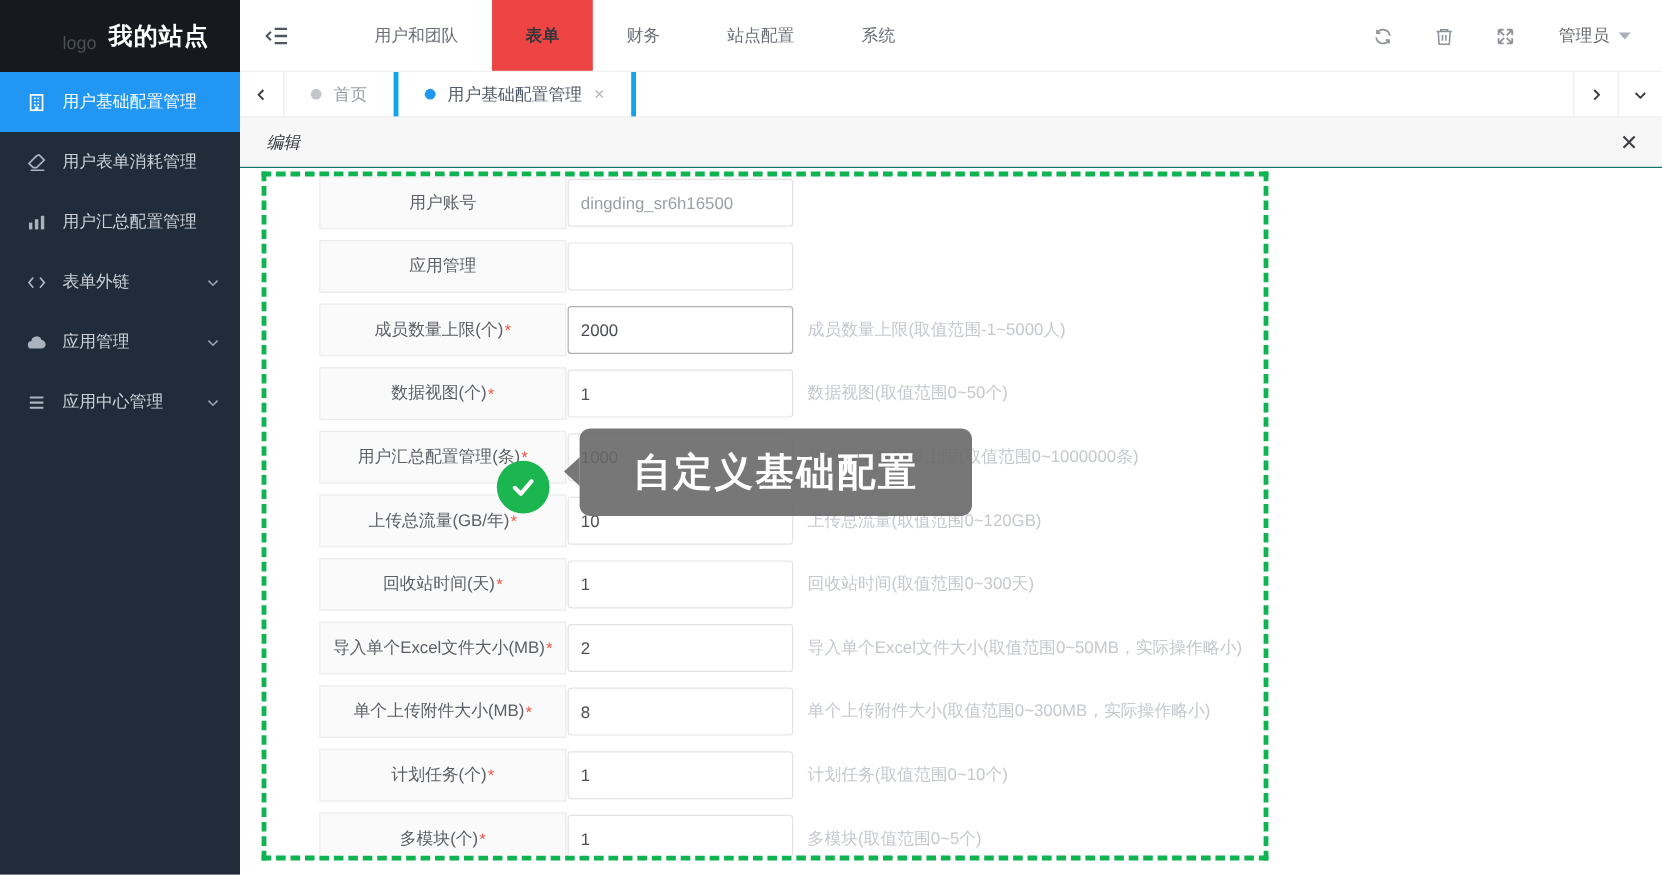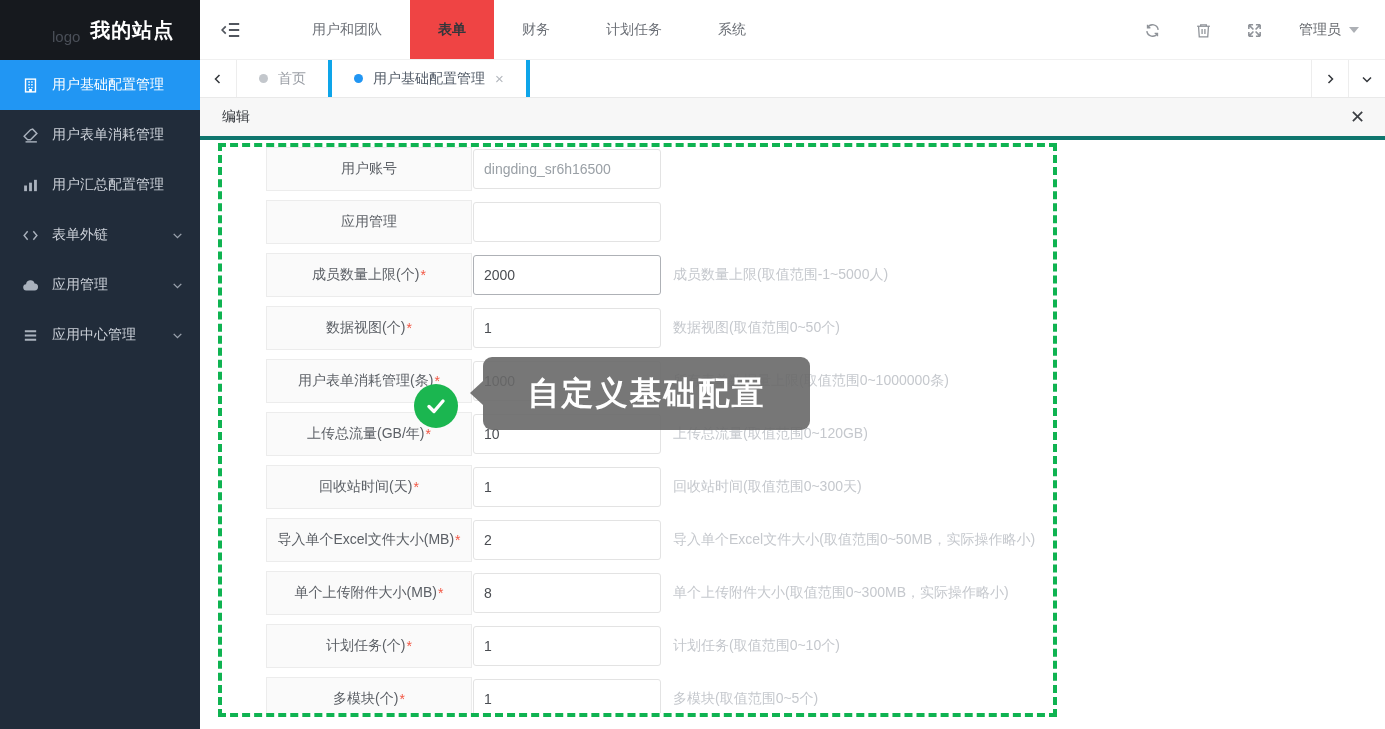--- a/index.html
+++ b/index.html
@@ -37,21 +37,21 @@
   .tab-nav-btn svg { width:12px; height:12px; }
   .tab { display:flex; align-items:center; padding:0 22px; border-right:4px solid #0ea5e9; cursor:pointer; }
   .tab .dot { width:9px; height:9px; border-radius:50%; background:#c3c7cc; margin-right:10px; flex:none; }
   .tab.active .dot { background:#2196f3; }
   .tab .t-label { color:#9a9ea5; font-size:14px; }
   .tab.active .t-label { color:#515a66; }
   .tab .t-close { color:#b4b8be; margin-left:10px; font-size:15px; }
   .tab-spacer { flex:1; }
 
   
-  .editbar { position:absolute; left:200px; top:98px; right:0; height:42px; background:#f7f7f7; border-bottom:4px solid #0f766e; display:flex; align-items:center; padding:0 20px 0 22px; z-index:3; }
+  .editbar { position:absolute; left:200px; top:98px; right:0; height:42px; background:#f7f7f7; border-bottom:1px solid #0f766e; display:flex; align-items:center; padding:0 20px 0 22px; z-index:3;font-style:italic; }
   .editbar .eb-title { color:#33363b; font-size:14px; }
   .editbar .eb-close { margin-left:auto; font-size:18px; color:#3c3f44; cursor:pointer; line-height:1; }
 
   
   .content { position:absolute; left:200px; top:140px; right:0; bottom:0; background:#fff; z-index:2; }
   .guide-box { position:absolute; left:18px; top:3px; width:839px; height:574px; border:4px dashed #0fb351; overflow:hidden; }
   .form-rows { position:absolute; left:0; top:0; right:0; }
   .form-row { display:flex; align-items:center; height:44px; margin-bottom:9px;margin-left:44px; }
   .label-cell { width:206px; height:44px; background:#fafafa; border:1px solid #ececec; display:flex; align-items:center; justify-content:center; color:#5c6066; font-size:14px; flex:none; }
   .req { color:#f25643; margin-left:1px; }
@@ -162,21 +162,21 @@
     <div class="nav-item">
         <span>用户和团队</span>
       </div>
     <div class="nav-item active">
         <span>表单</span>
       </div>
     <div class="nav-item">
         <span>财务</span>
       </div>
     <div class="nav-item">
-        <span>计划任务</span>
+        <span>站点配置</span>
       </div>
     <div class="nav-item">
         <span>系统</span>
       </div>
   </nav>
   <div class="header-right">
     <span class="hicon">
       <svg viewBox="0 0 24 24" fill="none" stroke="currentColor" stroke-width="2">
           <path d="M20 11a8 8 0 0 0-14.9-3"></path>
           <path d="M4 13a8 8 0 0 0 14.9 3"></path>
@@ -271,21 +271,21 @@
         <div class="label-cell">
             <span>数据视图(个)</span>
             <span class="req">*</span>
           </div>
         <input class="f-input" value="1" style="">
         <span class="hint">数据视图(取值范围0~50个)</span>
       </div>
 
       <div class="form-row">
         <div class="label-cell">
-            <span>用户表单消耗管理(条)</span>
+            <span>用户汇总配置管理(条)</span>
             <span class="req">*</span>
           </div>
         <input class="f-input" value="1000" style="">
         <span class="hint">所有表单数据量上限(取值范围0~1000000条)</span>
       </div>
 
       <div class="form-row">
         <div class="label-cell">
             <span>上传总流量(GB/年)</span>
             <span class="req">*</span>

